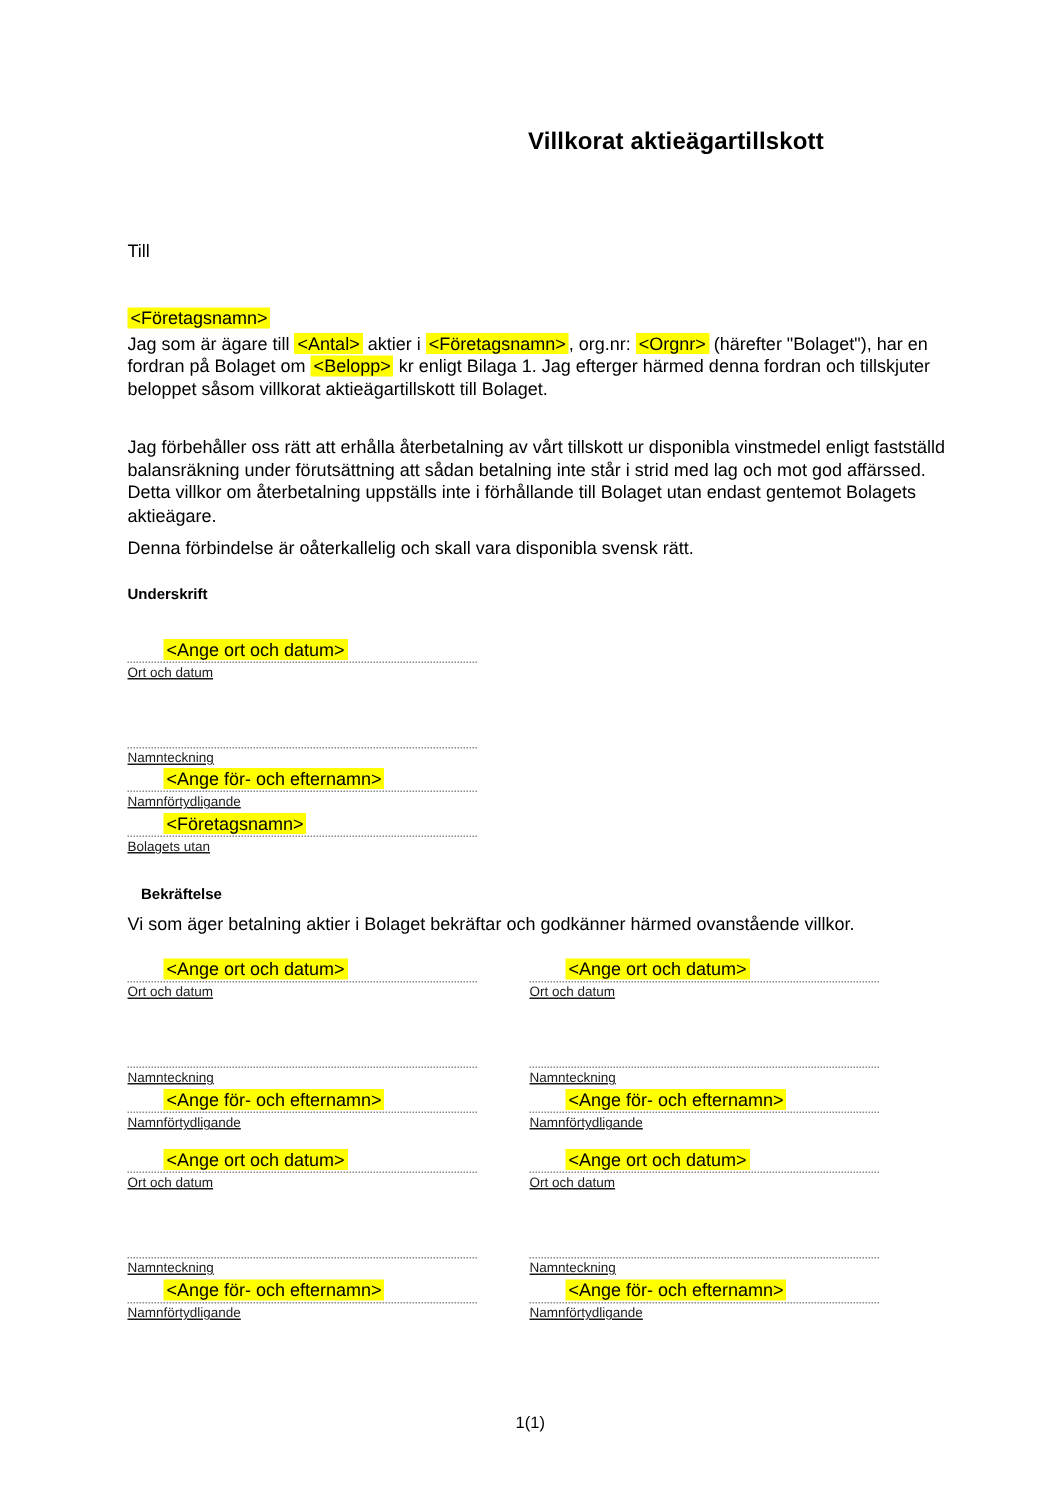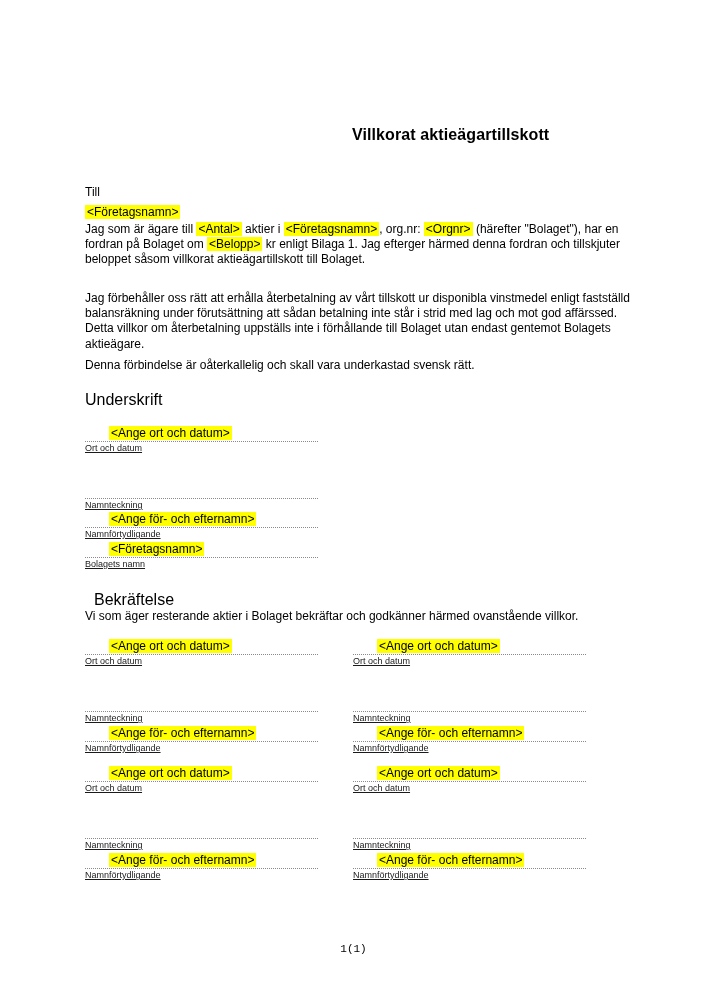--- a/index.html
+++ b/index.html
@@ -17,22 +17,22 @@
     font-size: 16px;
     font-weight: bold;
     letter-spacing: 0.1px;
     white-space: nowrap;
   }
   .body-text {
     font-size: 12px;
     line-height: 15.2px;
   }
   .section-heading {
-    font-size: 16px;
-    font-weight: normal;
+    font-size: 10px;
+    font-weight: bold;
   }
   .hl {
     background: var(--hl, #ffff00);
     padding: 0 2px;
   }
   .sig-field {
     position: absolute;
     width: 233px;
   }
   .sig-value {
@@ -53,38 +53,37 @@
     color: #1a1a1a;
     text-decoration: underline;
   }
   .footer {
     position: absolute;
     left: 0;
     top: 943px;
     width: 707px;
     text-align: center;
     font-size: 11px;
-    font-family: Liberation Mono, monospace;
   }
 </style>
 </head>
 <body>
 
 <div class="page">
 
-  <div class="abs doc-title" style="left:352px; top:86px;margin-top:40px;">Villkorat aktieägartillskott</div>
+  <div class="abs doc-title" style="left:352px; top:86px;">Villkorat aktieägartillskott</div>
 
-  <div class="abs body-text" style="left:85px; top:185px;">Till</div>
+  <div class="abs body-text" style="left:85px; top:160px;">Till</div>
   <div class="abs body-text" style="left:85px; top:205px;"><span class="hl">&lt;Företagsnamn&gt;</span></div>
 
   <p class="abs body-text" style="left:85px; top:222px; width:545px; margin:0;"><span>Jag som är ägare till </span><span class="hl">&lt;Antal&gt;</span><span> aktier i </span><span class="hl">&lt;Företagsnamn&gt;</span><span>, org.nr: </span><span class="hl">&lt;Orgnr&gt;</span><span> (härefter "Bolaget"), har en fordran på Bolaget om </span><span class="hl">&lt;Belopp&gt;</span><span> kr enligt Bilaga 1. Jag efterger härmed denna fordran och tillskjuter beloppet såsom villkorat aktieägartillskott till Bolaget.</span></p>
 
   <p class="abs body-text" style="left:85px; top:291px; width:545px; margin:0;">Jag förbehåller oss rätt att erhålla återbetalning av vårt tillskott ur disponibla vinstmedel enligt fastställd balansräkning under förutsättning att sådan betalning inte står i strid med lag och mot god affärssed. Detta villkor om återbetalning uppställs inte i förhållande till Bolaget utan endast gentemot Bolagets aktieägare.</p>
 
-  <p class="abs body-text" style="left:85px; top:358px; width:545px; margin:0;">Denna förbindelse är oåterkallelig och skall vara underkastad svensk rätt.</p>
+  <p class="abs body-text" style="left:85px; top:358px; width:545px; margin:0;">Denna förbindelse är oåterkallelig och skall vara disponibla svensk rätt.</p>
 
   <div class="abs section-heading" style="left:85px; top:391px;">Underskrift</div>
 
   <div class="sig-field" style="left:85px; top:426px;">
     <div class="sig-value"><span class="hl">&lt;Ange ort och datum&gt;</span></div>
     <div class="sig-rule"></div>
     <div class="sig-label">Ort och datum</div>
   </div>
 
   <div class="sig-field" style="left:85px; top:498px;">
@@ -94,25 +93,25 @@
 
   <div class="sig-field" style="left:85px; top:512px;">
     <div class="sig-value"><span class="hl">&lt;Ange för- och efternamn&gt;</span></div>
     <div class="sig-rule"></div>
     <div class="sig-label">Namnförtydligande</div>
   </div>
 
   <div class="sig-field" style="left:85px; top:542px;">
     <div class="sig-value"><span class="hl">&lt;Företagsnamn&gt;</span></div>
     <div class="sig-rule"></div>
-    <div class="sig-label">Bolagets namn</div>
+    <div class="sig-label">Bolagets utan</div>
   </div>
 
   <div class="abs section-heading" style="left:94px; top:591px;">Bekräftelse</div>
-  <p class="abs body-text" style="left:85px; top:609px; width:560px; margin:0;">Vi som äger resterande aktier i Bolaget bekräftar och godkänner härmed ovanstående villkor.</p>
+  <p class="abs body-text" style="left:85px; top:609px; width:560px; margin:0;">Vi som äger betalning aktier i Bolaget bekräftar och godkänner härmed ovanstående villkor.</p>
 
   <div class="sig-field" style="left:85px; top:639px;">
     <div class="sig-value"><span class="hl">&lt;Ange ort och datum&gt;</span></div>
     <div class="sig-rule"></div>
     <div class="sig-label">Ort och datum</div>
   </div>
   <div class="sig-field" style="left:85px; top:711px;">
     <div class="sig-rule"></div>
     <div class="sig-label">Namnteckning</div>
   </div>

